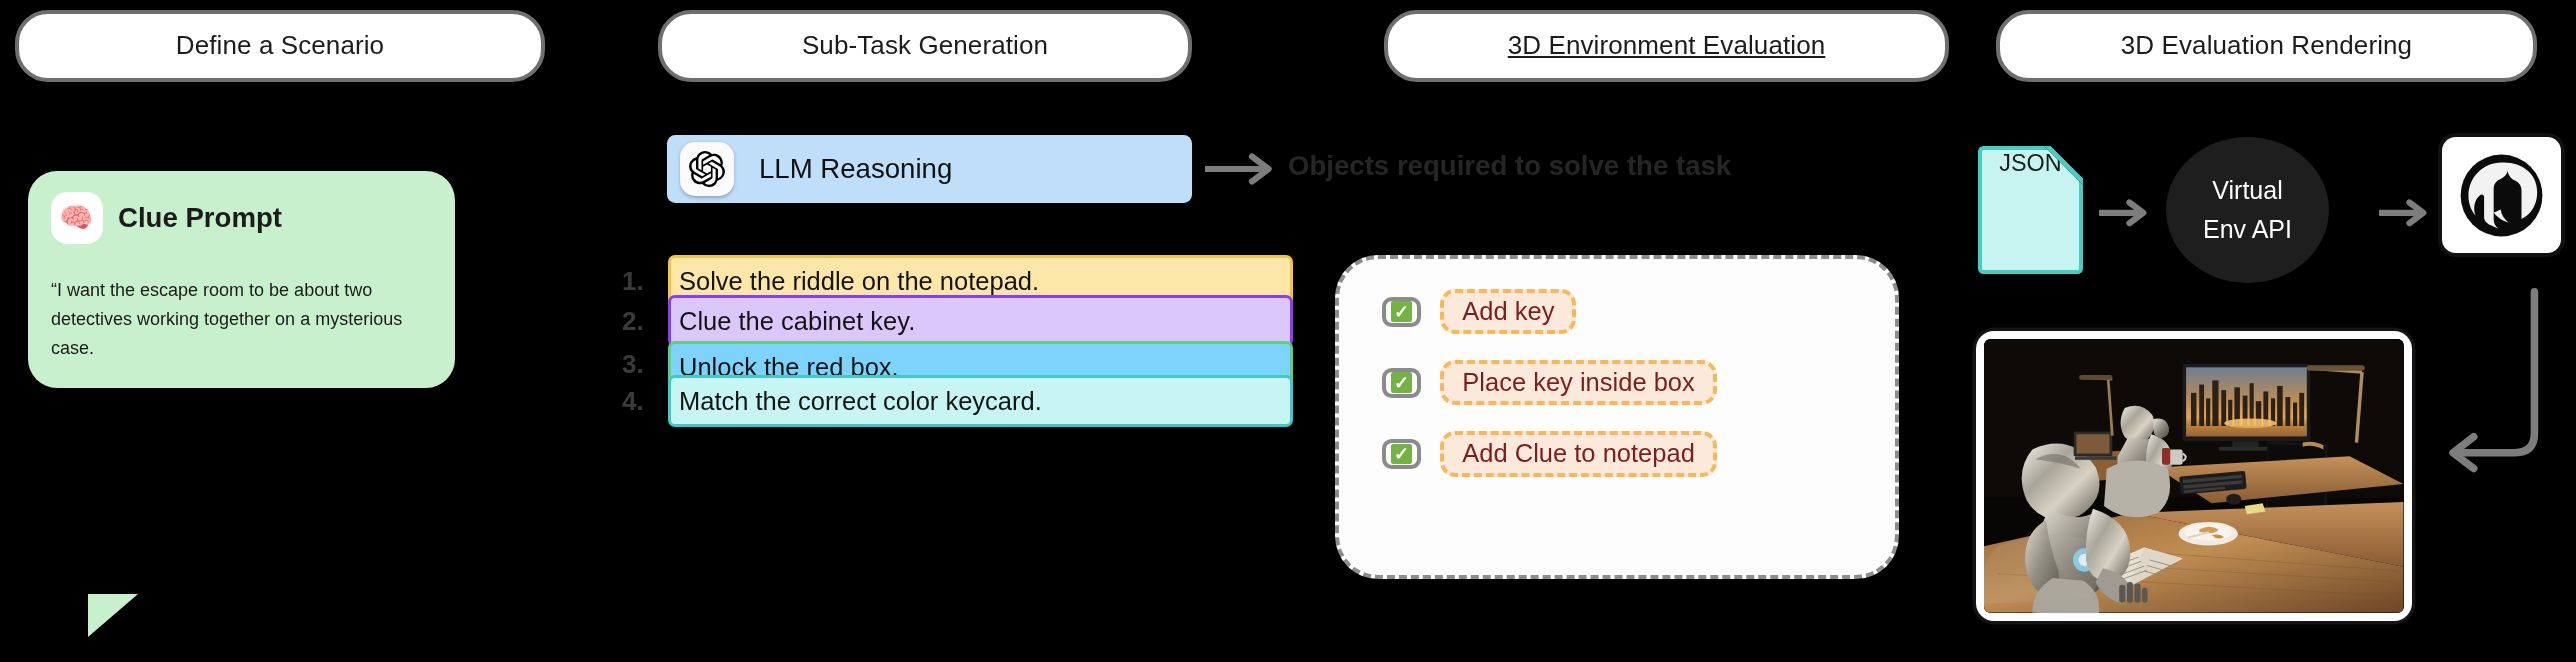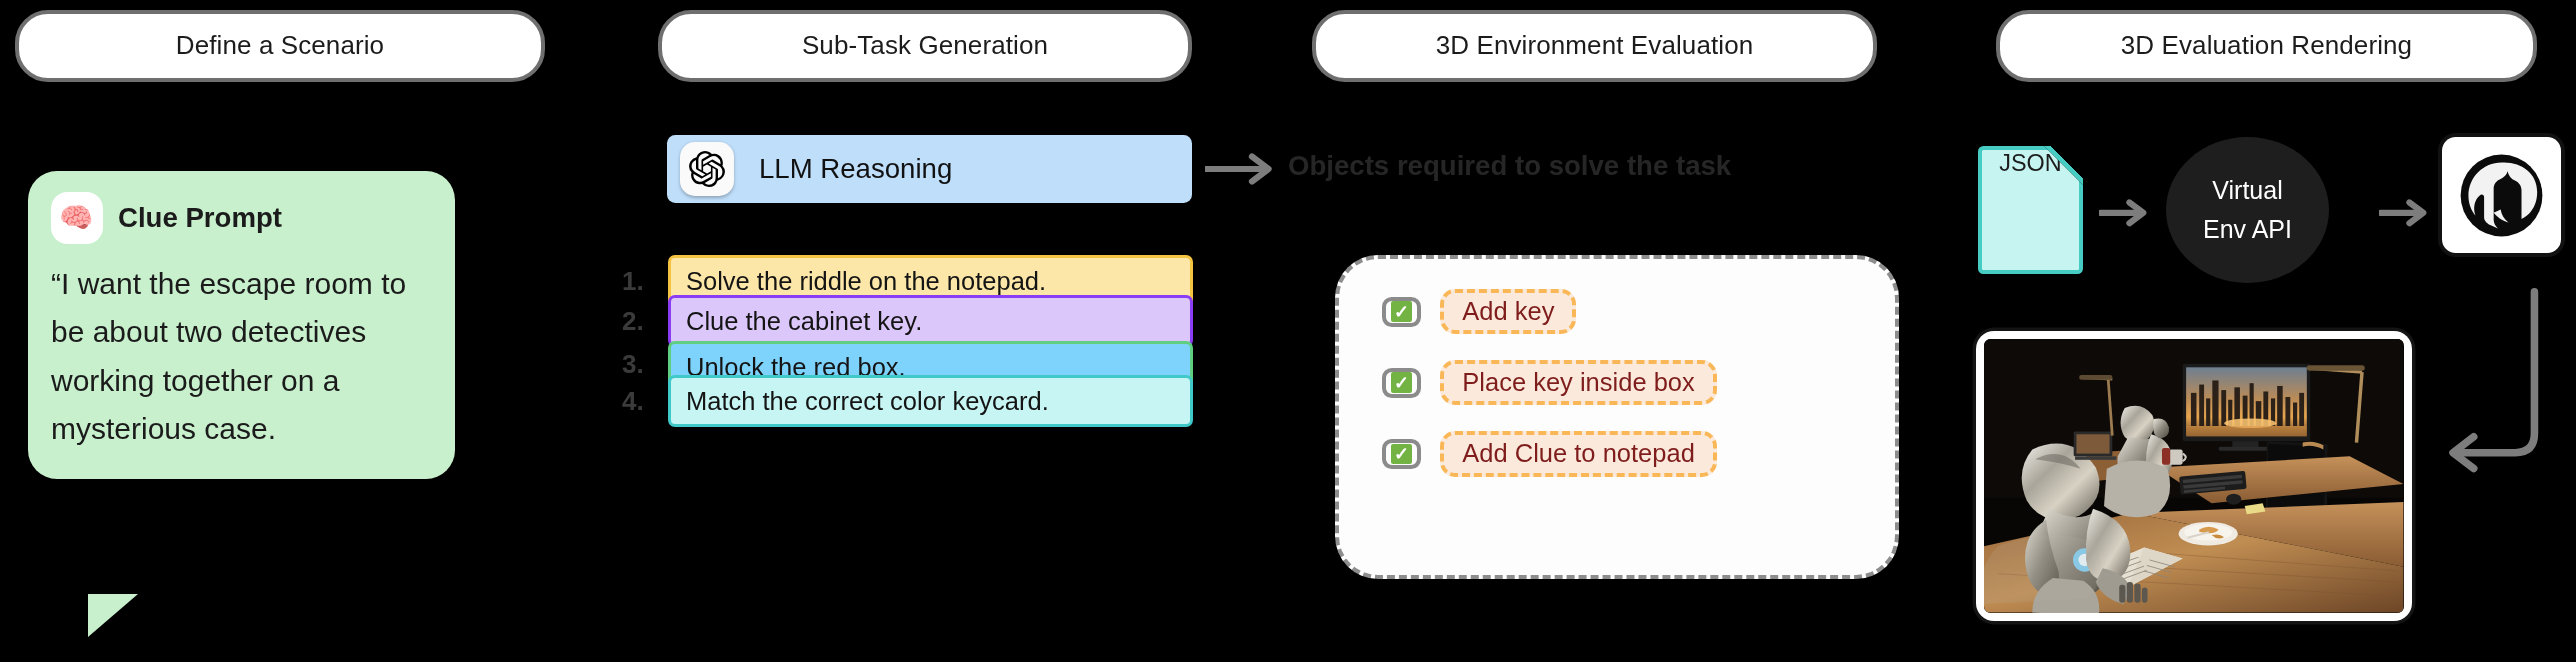--- a/index.html
+++ b/index.html
@@ -13,21 +13,21 @@
 
   
   .hdr {
     position: absolute; top: 9.7px; height: 72px;
     background: #fff; border: 4.8px solid #6f6f6f; border-radius: 33px;
     display: flex; align-items: center; justify-content: center;
     color: #1c1c1c; font-size: 26px; letter-spacing: 0.1px;
   }
   .hdr1 { left: 15px;   width: 530px; }
   .hdr2 { left: 658px;  width: 534px; }
-  .hdr3 { left: 1312px; width: 565px; }
+  .hdr3 { left: 1384px; width: 565px; text-decoration: underline; }
   .hdr4 { left: 1996px; width: 541px; }
 
   
   .bubble {
     position: absolute; left: 27.6px; top: 171px; width: 427px;
     background: #c8f0cd; border-radius: 29px; padding: 20.7px 23.4px 25px 23.4px;
   }
   .bubble-tail {
     position: absolute; left: 88px; top: 594px;
     width: 0; height: 0;
@@ -36,21 +36,21 @@
     border-top: 43px solid #c8f0cd;
   }
   .bubble-head { display: flex; align-items: center; gap: 15px; }
   .brain-badge {
     width: 52px; height: 52px; background: #fff; border-radius: 16.5px;
     display: flex; align-items: center; justify-content: center;
     font-size: 27.6px; line-height: 1; flex: none;
   }
   .bubble-title { font-size: 27.6px; font-weight: bold; color: #1b1b1b; }
   .bubble-text {
-    margin-top: 16px; font-size: 30px; line-height: 1.62; color: #1b1b1b;
+    margin-top: 32px; font-size: 18px; line-height: 1.62; color: #1b1b1b;
   }
 
   
   .llm-box {
     position: absolute; left: 667px; top: 135px; width: 525px; height: 68px;
     background: #bfdefa; border-radius: 8.3px;
     display: flex; align-items: center; padding-left: 13px; gap: 25px;
   }
   .oai-badge {
     width: 54px; height: 54px; background: #fafafa; border-radius: 15px;
@@ -66,22 +66,22 @@
     position: absolute; left: 1288px; top: 150px;
     font-size: 27.6px; font-weight: bold; color: #262626; white-space: nowrap;
   }
 
   .task { position: absolute; display: flex; align-items: center; }
   .task-num {
     width: 46px; font-size: 26px; font-weight: bold; color: #3b3b3b;
     text-align: left; flex: none;
   }
   .task-box {
-    width: 525px; height: 52px; border-radius: 6.9px; border: 3.4px solid #000;
-    display: flex; align-items: center; padding-left: 15px;
+    width: 625px; height: 52px; border-radius: 6.9px; border: 3.4px solid #000;
+    display: flex; align-items: center; padding-left: 8px;
     font-size: 25.5px; color: #141414;
   }
   .t1 { left: 622px; top: 255px; }
   .t2 { left: 622px; top: 295px; }
   .t3 { left: 622px; top: 335px; }
   .t4 { left: 622px; top: 375px; }
 
   
   .eval-card {
     position: absolute; left: 1335px; top: 255px; width: 564px; height: 324px;

